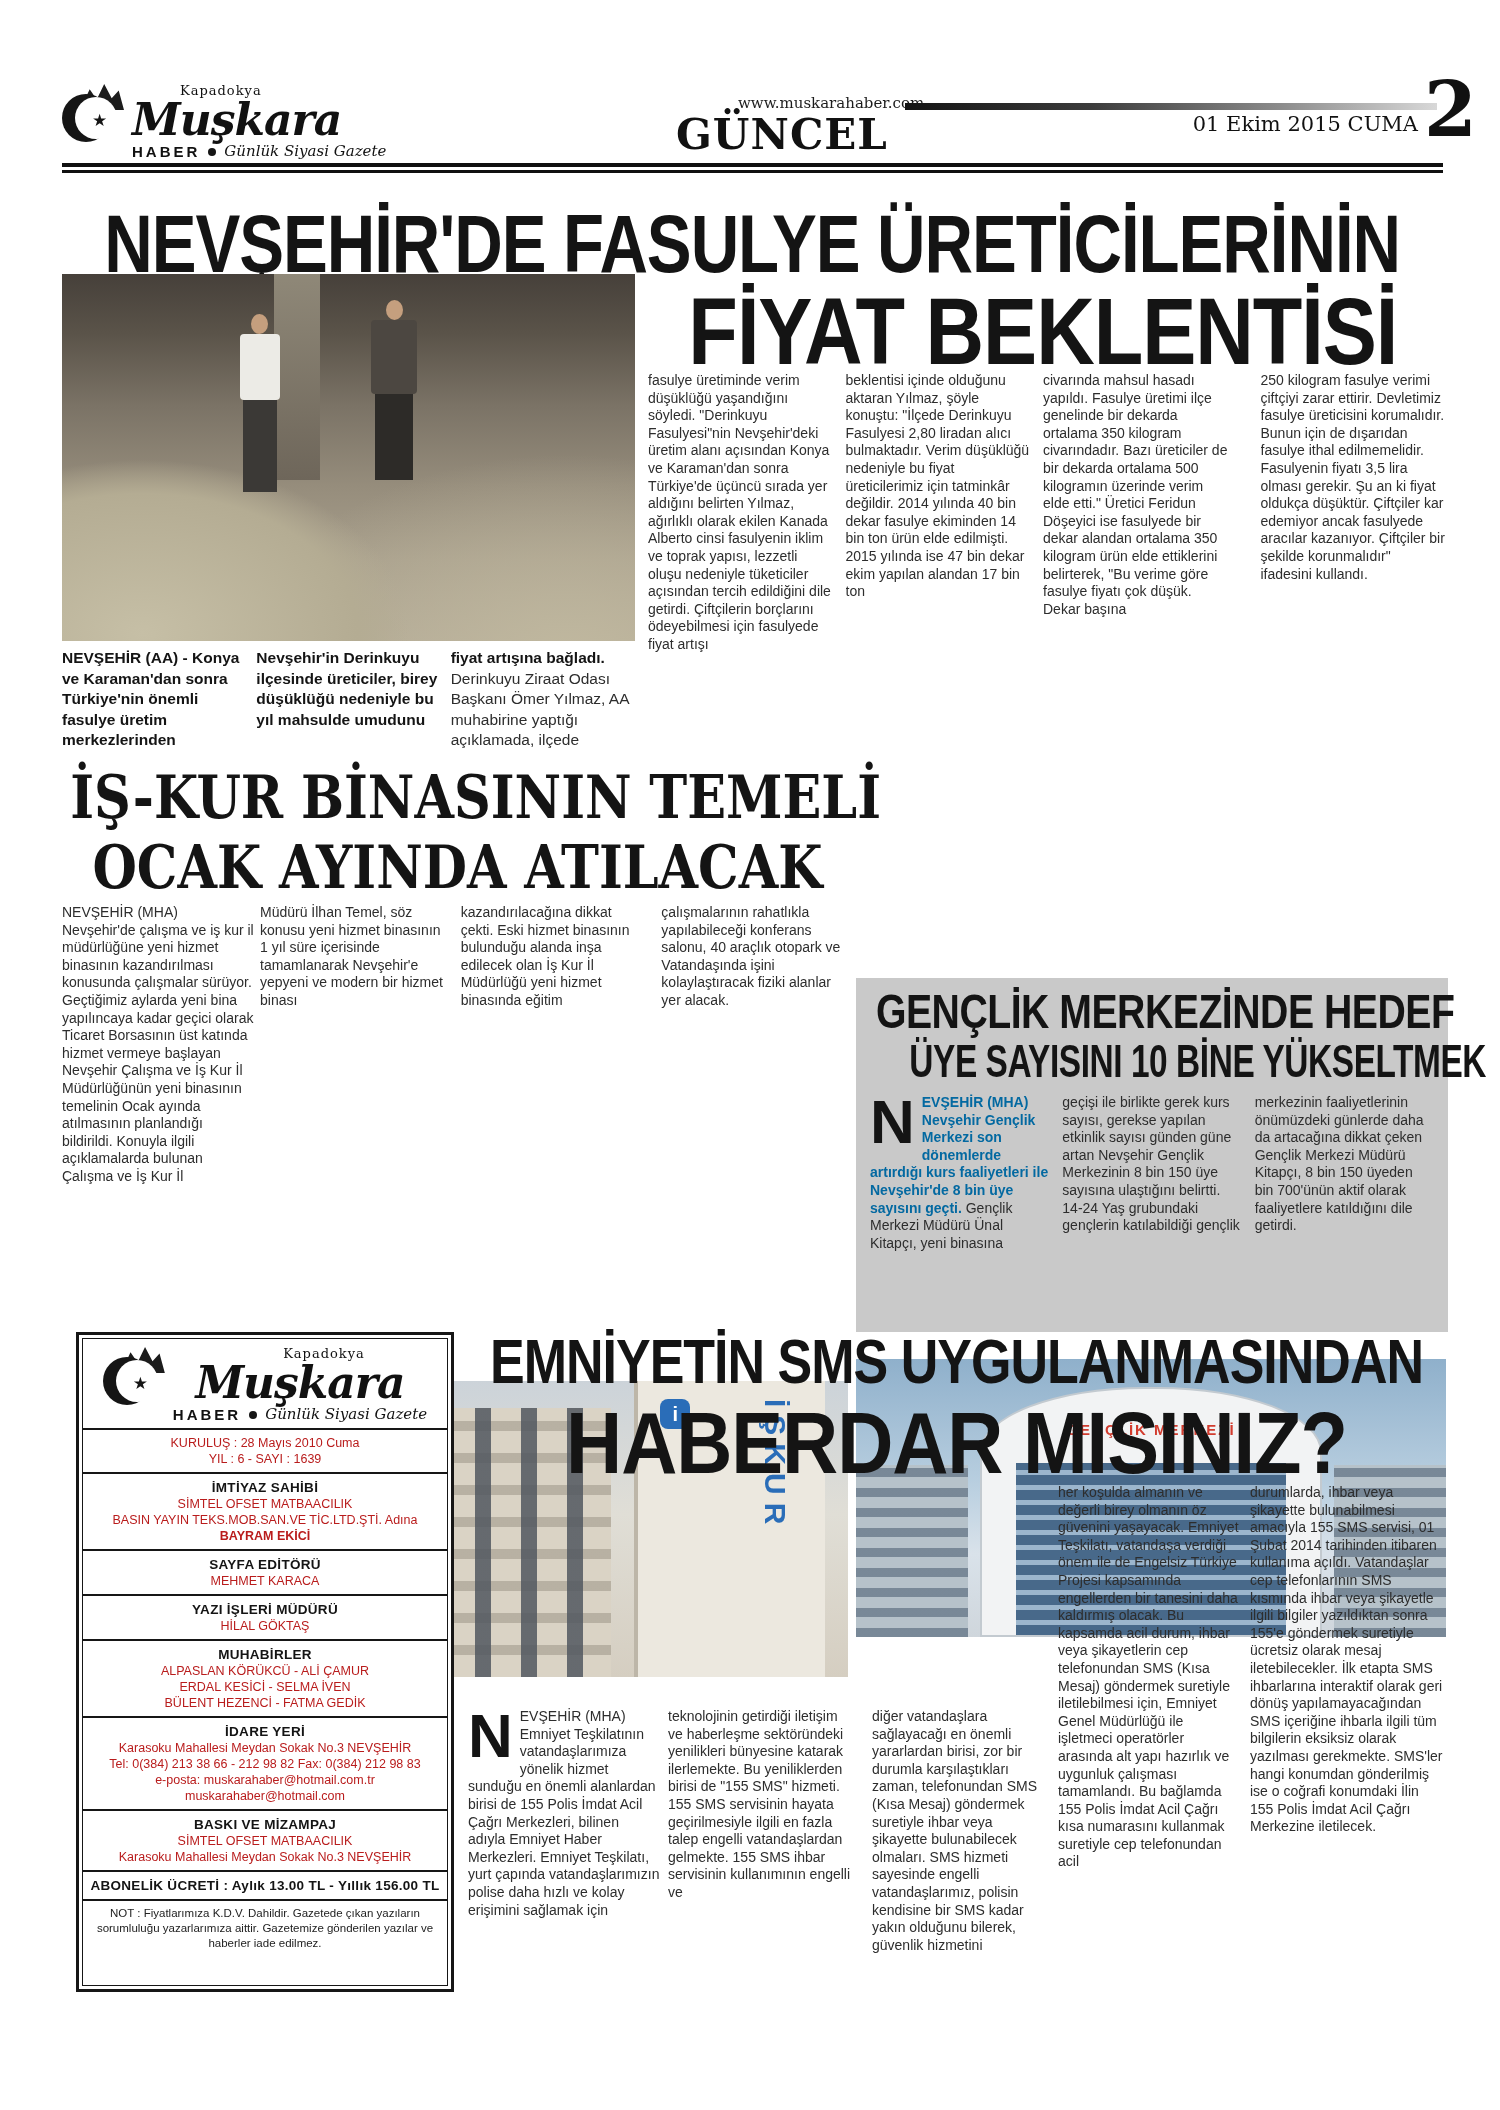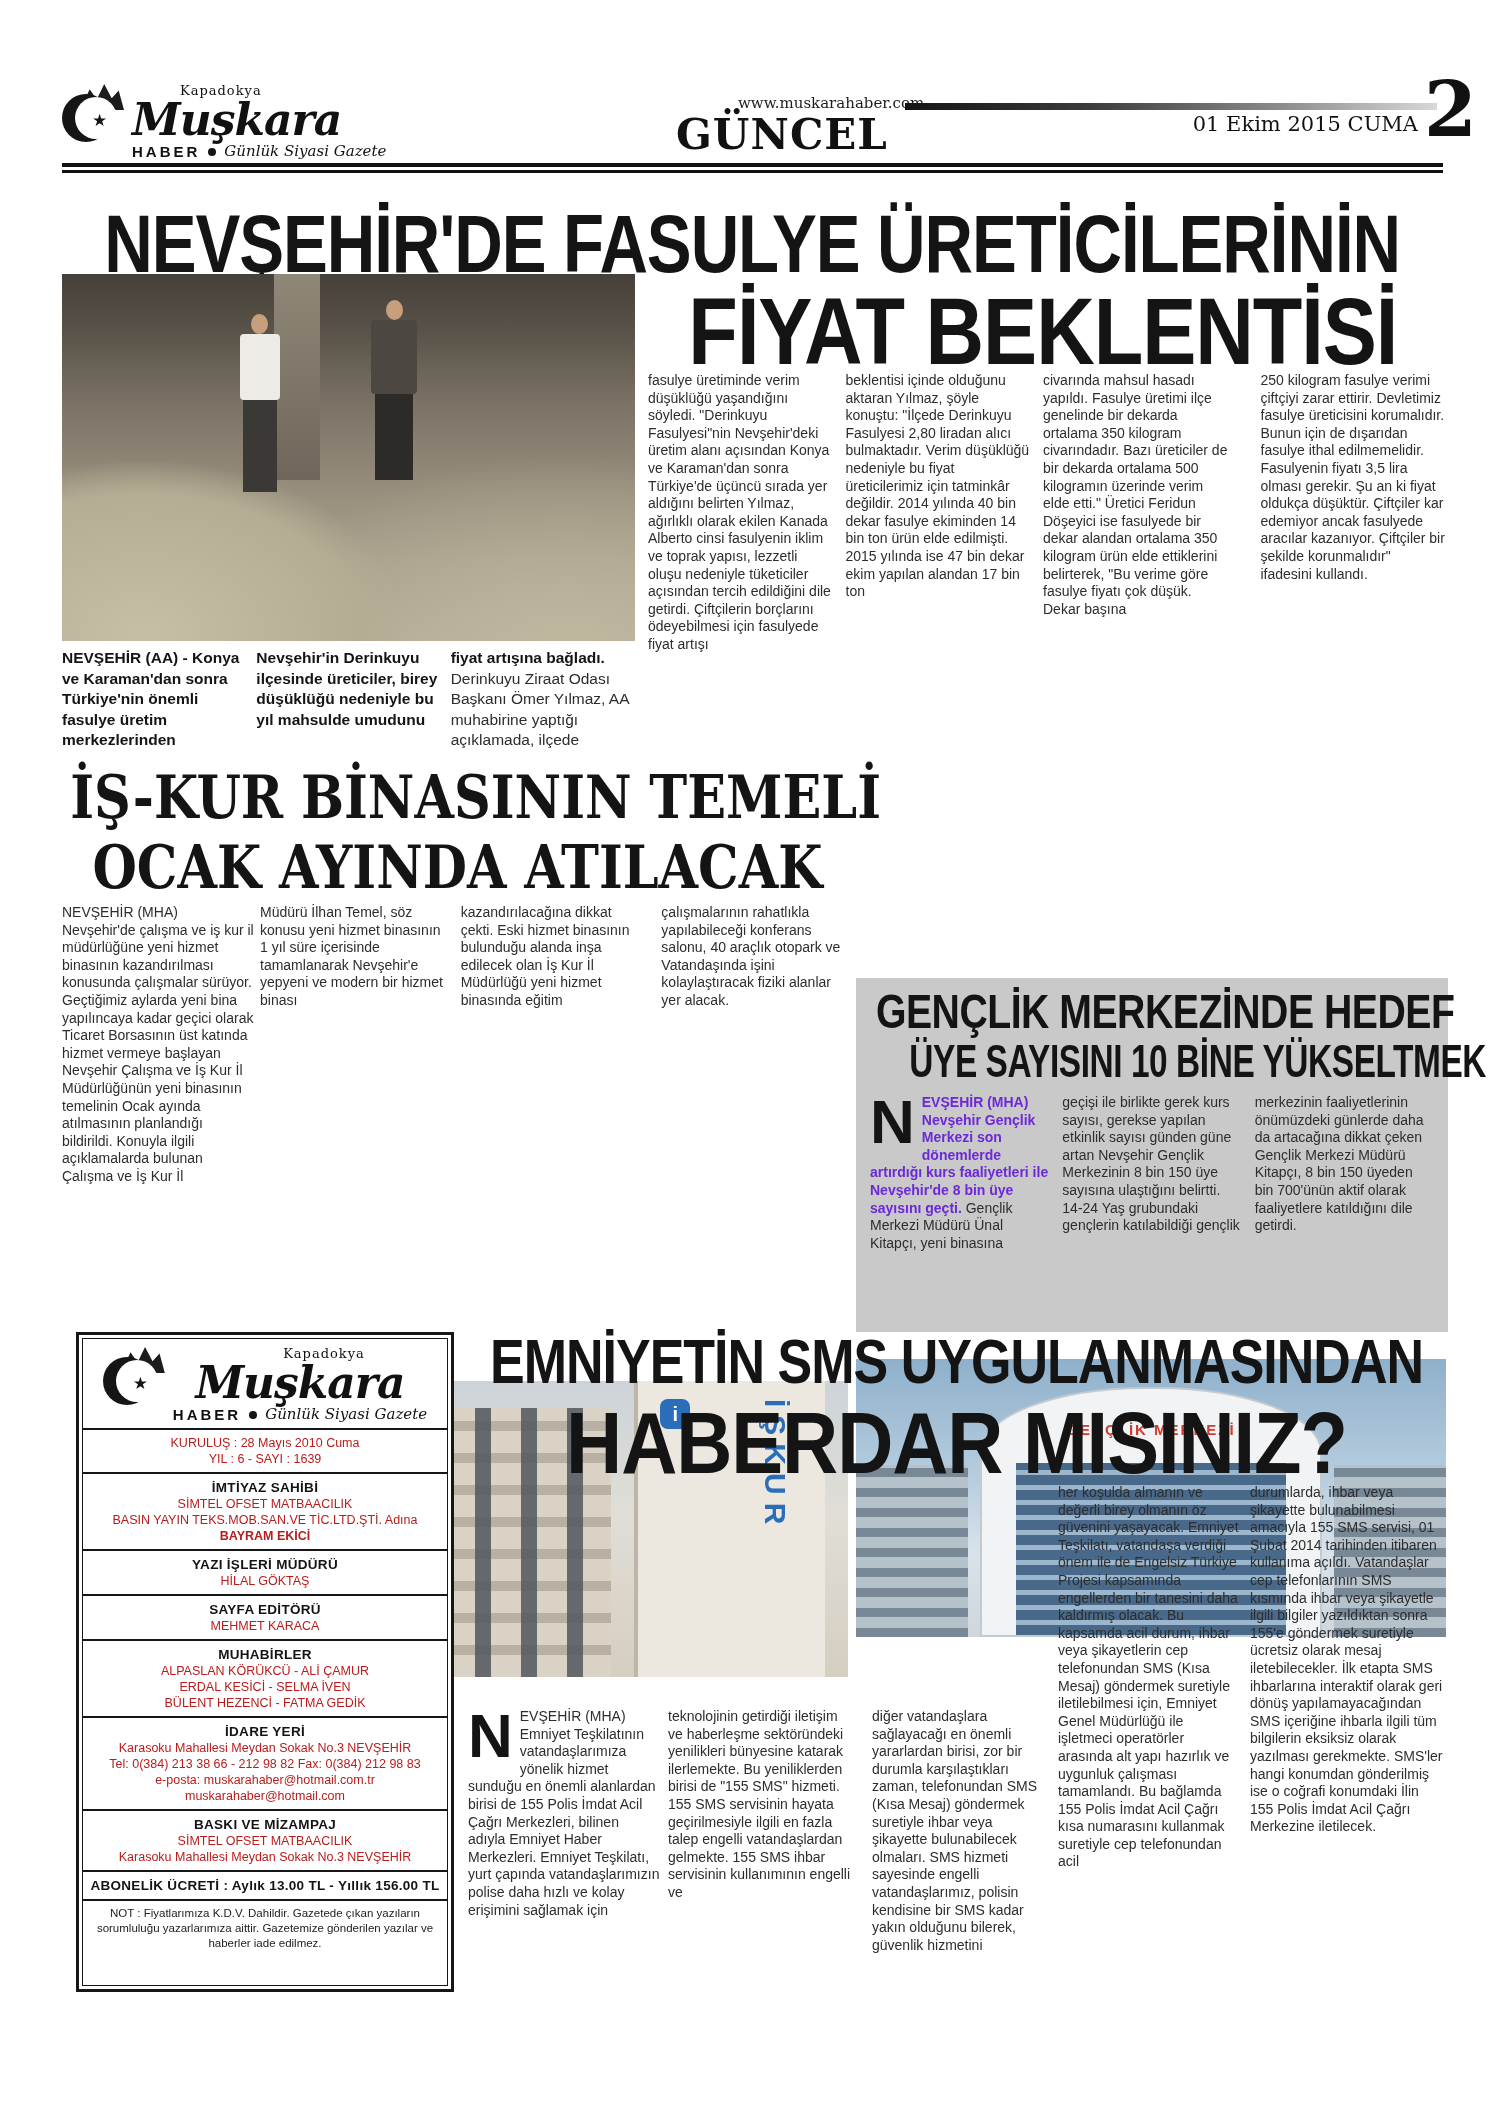--- a/index.html
+++ b/index.html
@@ -36,21 +36,21 @@
   .hl > span { display:inline-block; white-space:nowrap; font-weight:700; transform-origin:center top; letter-spacing:-1px; }
   .hl-sans > span { font-family:"Liberation Sans", sans-serif; }
   .hl-serif > span { font-family:"DejaVu Serif", serif; letter-spacing:0; }
 
   
   .body-text { font-size:14px; line-height:17.6px; color:#2d2d2d; }
   .cols { display:flex; }
   .cols > div { overflow:hidden; }
   .caption { font-weight:bold; font-size:15.5px; line-height:20.5px; color:#141414; }
   .caption .rest { font-weight:normal; color:#2d2d2d; }
-  .lead-bold { font-weight:bold; color:#6d28d9; }
+  .lead-bold { font-weight:bold; color:#0369a1; }
   .dropcap { float:left; font-weight:700; font-size:62px; line-height:50px; margin:3px 7px 0 0; color:#141414; }
 
   
   .photo { overflow:hidden; position:relative; }
   .photo-fasulye { background:
       radial-gradient(ellipse 430px 280px at 14% 98%, #c6bfa6 0%, #b4ac93 50%, rgba(0,0,0,0) 62%),
       radial-gradient(ellipse 520px 330px at 88% 105%, #c0b89f 0%, rgba(0,0,0,0) 62%),
       linear-gradient(180deg,#46403a 0%,#5a5349 16%,#7b7366 36%,#968d7c 58%,#a79e8b 78%,#b1a895 100%); }
   .beam { position:absolute; left:37%; top:0; width:8%; height:56%; background:linear-gradient(180deg,#8f8878,#6e665a); }
   .figure { position:absolute; }
@@ -226,26 +226,26 @@
         <div class="m-line">KURULUŞ : 28 Mayıs 2010 Cuma</div>
         <div class="m-line">YIL : 6 - SAYI : 1639</div>
       </div>
       <div class="m-row">
         <div class="m-title">İMTİYAZ SAHİBİ</div>
         <div class="m-line">SİMTEL OFSET MATBAACILIK</div>
         <div class="m-line">BASIN YAYIN TEKS.MOB.SAN.VE TİC.LTD.ŞTİ. Adına</div>
         <div class="m-line" style="font-weight:bold;">BAYRAM EKİCİ</div>
       </div>
       <div class="m-row">
+        <div class="m-title">SAYFA EDİTÖRÜ</div>
+        <div class="m-line">MEHMET KARACA</div>
+      </div>
+      <div class="m-row">
         <div class="m-title">YAZI İŞLERİ MÜDÜRÜ</div>
         <div class="m-line">HİLAL GÖKTAŞ</div>
-      </div>
-      <div class="m-row">
-        <div class="m-title">SAYFA EDİTÖRÜ</div>
-        <div class="m-line">MEHMET KARACA</div>
       </div>
       <div class="m-row">
         <div class="m-title">MUHABİRLER</div>
         <div class="m-line">ALPASLAN KÖRÜKCÜ - ALİ ÇAMUR</div>
         <div class="m-line">ERDAL KESİCİ - SELMA İVEN</div>
         <div class="m-line">BÜLENT HEZENCİ - FATMA GEDİK</div>
       </div>
       <div class="m-row">
         <div class="m-title">İDARE YERİ</div>
         <div class="m-line">Karasoku Mahallesi Meydan Sokak No.3 NEVŞEHİR</div>

